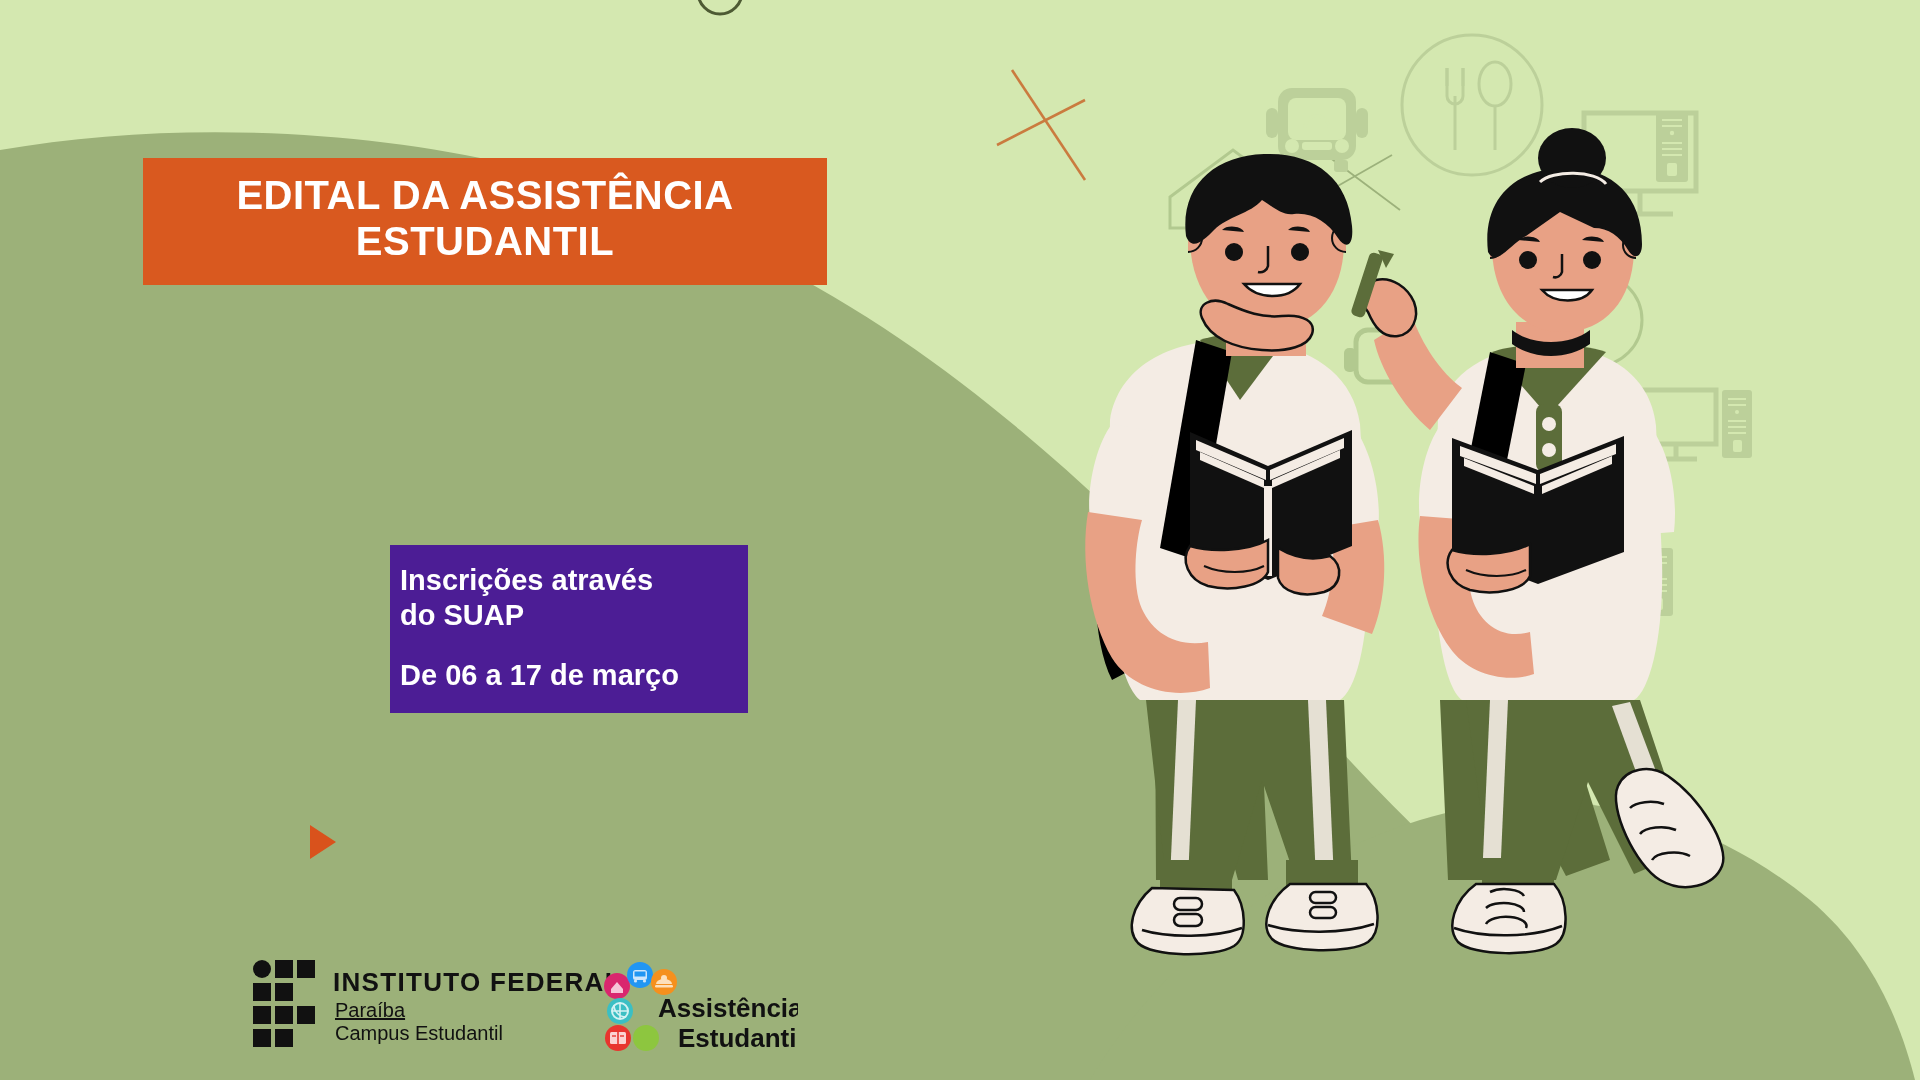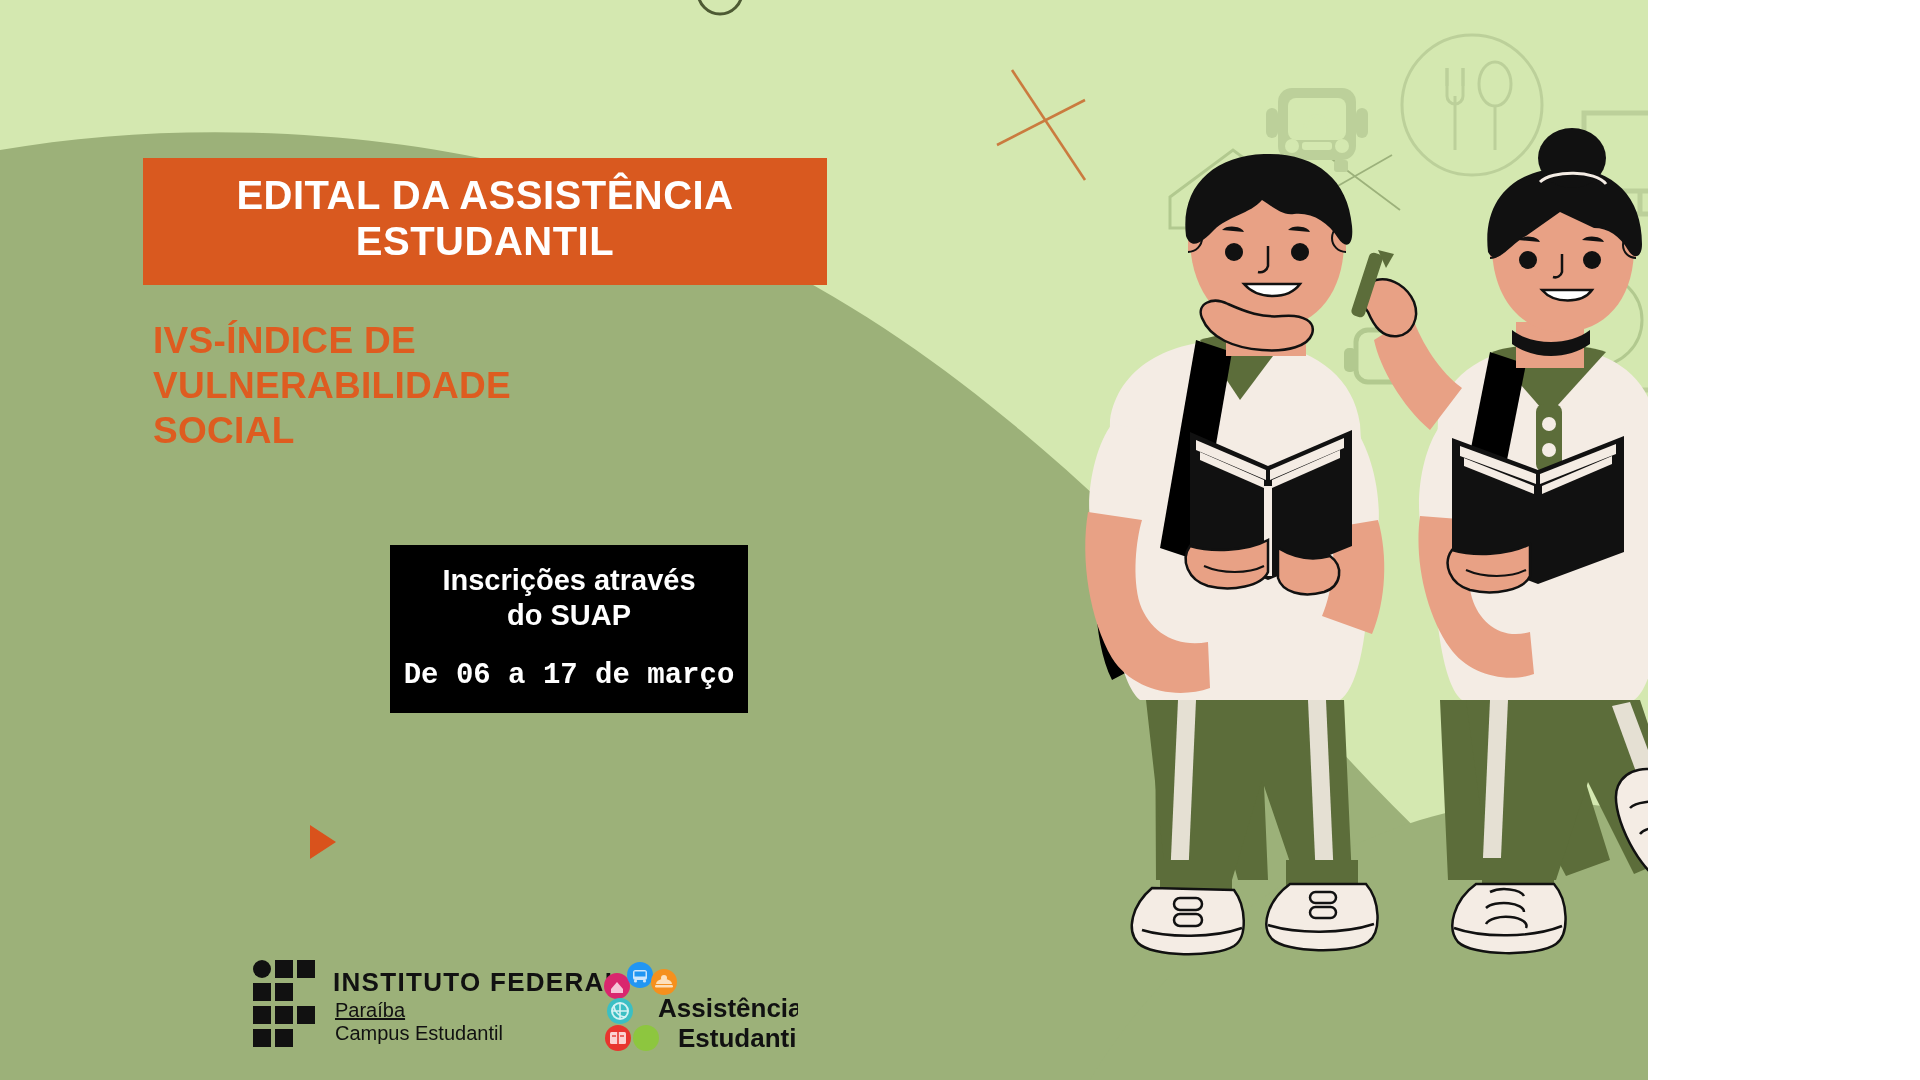--- a/index.html
+++ b/index.html
@@ -1,20 +1,20 @@
 <!DOCTYPE html>
 <html><head>
 <meta charset="utf-8">
 <style>
   html,body{margin:0;padding:0;background:#ffffff;}
   body{font-family:"Liberation Sans", sans-serif;}
 
   #poster{
     position:relative;
-    width:1648px;height:1080px;
+    width:1920px;height:1080px;
     overflow:hidden;
     background:#d4e8b0;
   }
 
   
   .bg-svg{position:absolute;left:0;top:0;width:1920px;height:1080px;}
 
   
   .title-box{
     position:absolute;
@@ -47,32 +47,32 @@
     text-transform:uppercase;
     white-space:pre-line;
   }
 
   
   .info-box{
     position:absolute;
     left:390px; top:545px;
     width:358px;
     padding:18px 10px 20px 10px;
-    background:#000000;
+    background:#4c1d95;
     box-sizing:border-box;
-    text-align:center;
+    text-align:left;
   }
   .info-line{
     color:#ffffff;
     font-size:29px;
     font-weight:bold;
     line-height:1.22;
     white-space:pre-line;
   }
-  .info-line.second{margin-top:24px;font-family:Liberation Mono, monospace;}
+  .info-line.second{margin-top:24px;}
 
   
   .play-tri{
     position:absolute;
     left:310px; top:825px;
     width:0;height:0;
     border-left:26px solid #d9521c;
     border-top:17px solid transparent;
     border-bottom:17px solid transparent;
   }
@@ -398,23 +398,20 @@
         </g>
       </g>
     </g>
   </svg>
 
   <div class="title-box">
     <div class="title-text noselect">EDITAL DA ASSISTÊNCIA
 ESTUDANTIL</div>
   </div>
 
-  <div class="subtitle noselect">IVS-ÍNDICE DE
-VULNERABILIDADE
-SOCIAL</div>
 
   <div class="info-box">
     <div class="info-line noselect">Inscrições através
 do SUAP</div>
     <div class="info-line second noselect">De 06 a 17 de março</div>
   </div>
 
   <div class="play-tri"></div>
 
   <div class="if-logo">

